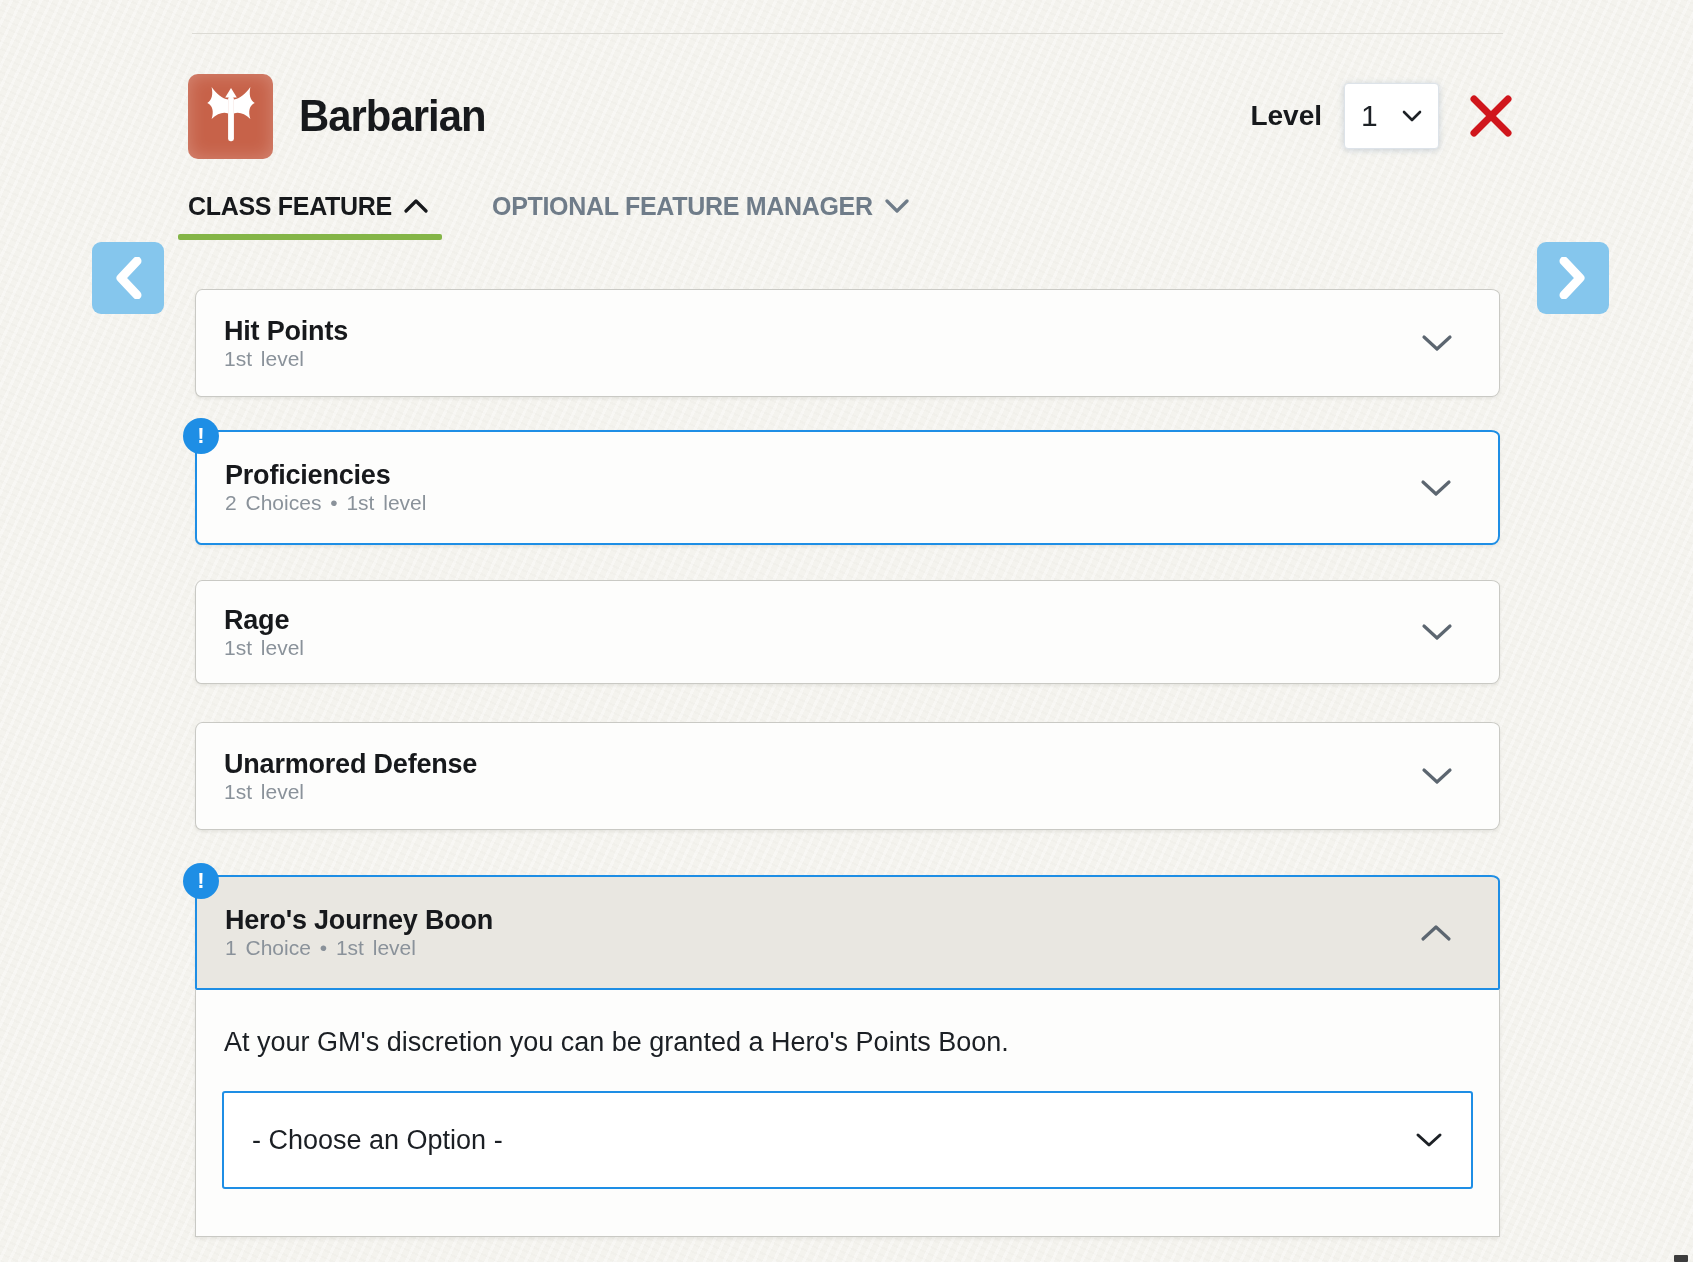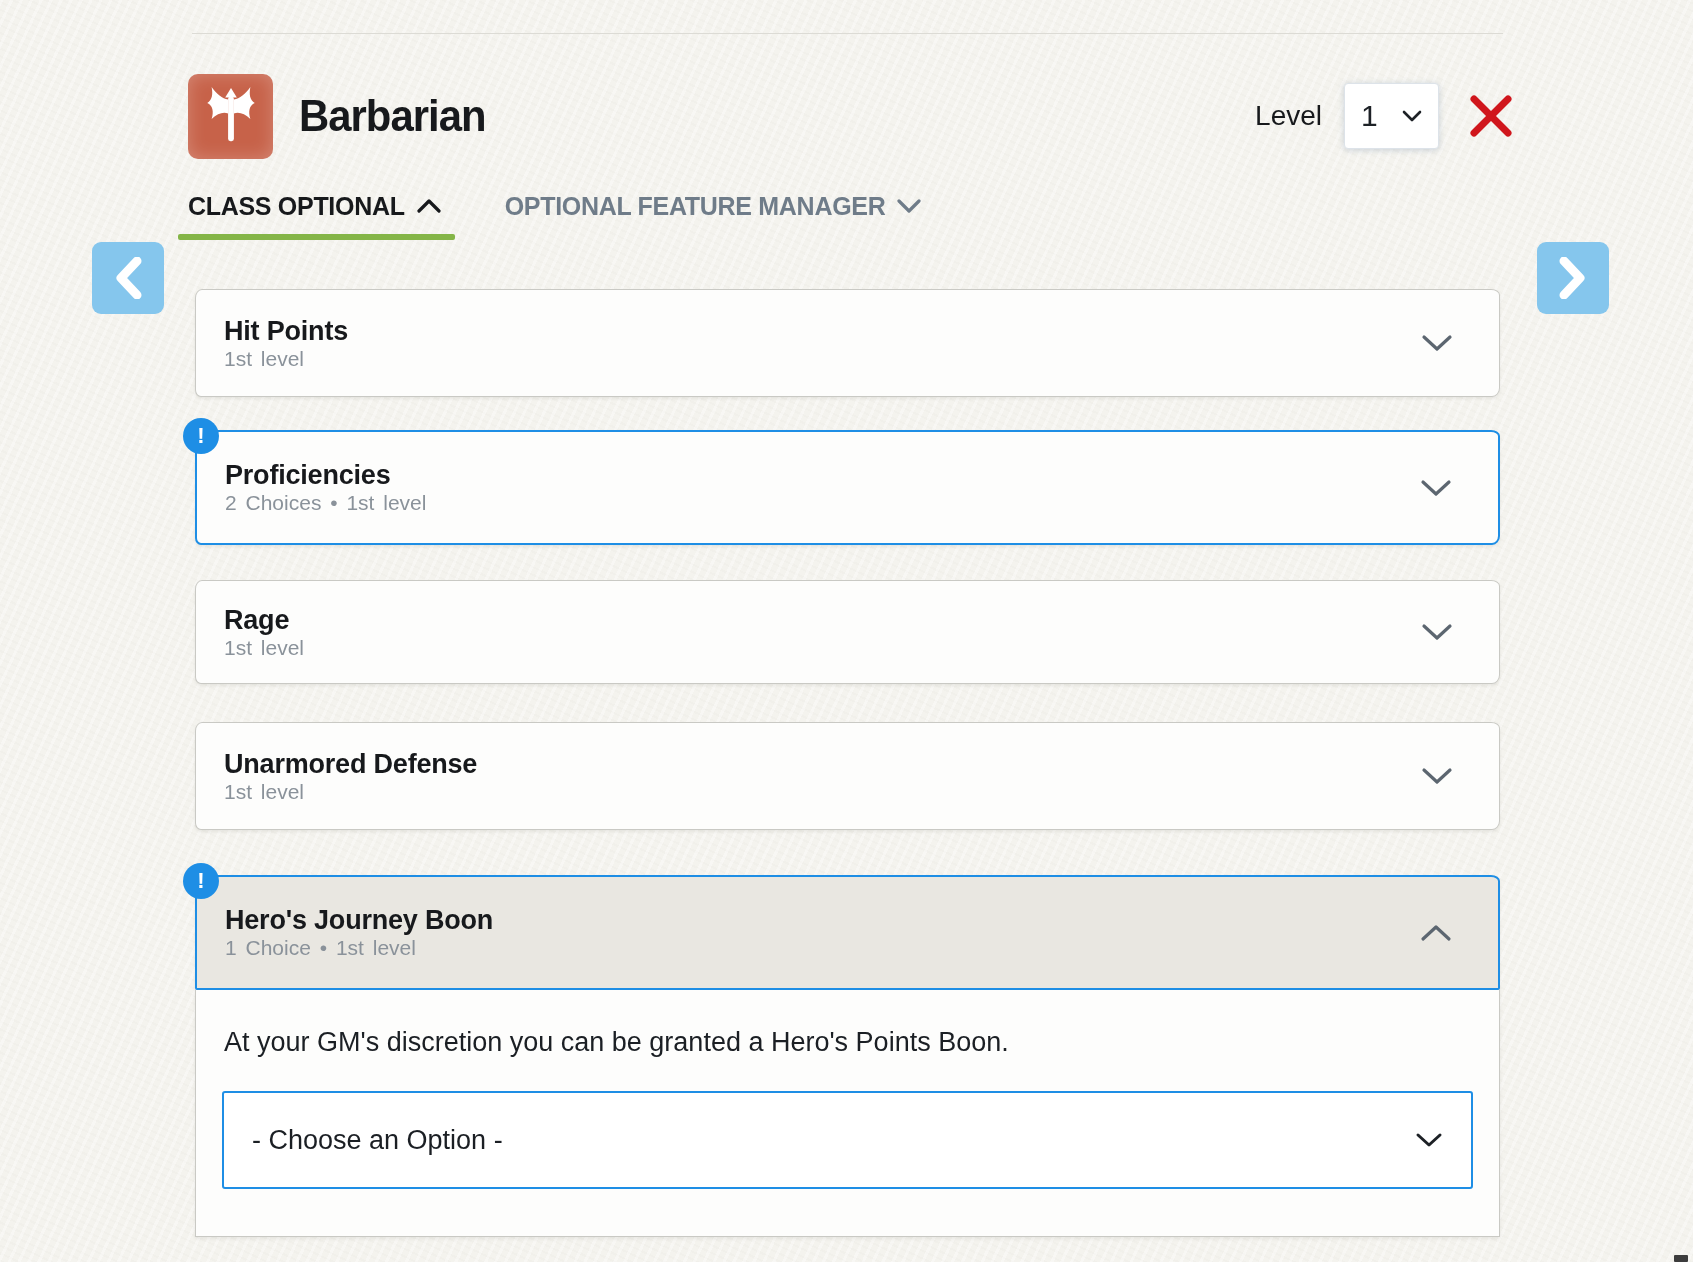--- a/index.html
+++ b/index.html
@@ -35,21 +35,21 @@
   }
   .class-icon svg{width:62px;height:62px;}
   .class-title{
     margin:0 0 0 26px;
     font-size:44px;font-weight:bold;color:#17191c;
     letter-spacing:-1px;
     transform:scaleX(.95);transform-origin:left center;
     white-space:nowrap;
   }
   .level-group{margin-left:auto;display:flex;align-items:center;}
-  .level-label{font-size:28px;font-weight:normal;color:#17191c;margin-right:22px;}
+  .level-label{font-size:28px;font-weight:bold;color:#17191c;margin-right:22px;}
   .level-select{
     width:95px;height:66px;background:#fff;
     border:1px solid #dde3e9;border-radius:4px;
     box-shadow:0 1px 6px rgba(120,140,165,.35);
     display:flex;align-items:center;justify-content:space-between;
     padding:0 16px;box-sizing:border-box;cursor:pointer;
   }
   .level-select .lvl-value{font-size:30px;color:#1d2126;}
   .close-btn{
     margin-left:26px;border:none;background:none;padding:0;cursor:pointer;
@@ -167,21 +167,21 @@
                 <line x1="40" y1="6" x2="6" y2="40"></line>
               </g>
             </svg>
         </span>
       </button>
     </div>
   </header>
 
   <nav class="tabs">
     <div class="tab active">
-      <span>CLASS OPTIONAL</span>
+      <span>CLASS FEATURE</span>
       <span style="display:flex;">
         <svg width="24" height="14" viewBox="0 0 24 14">
             <polyline points="2,12 12,2 22,12" fill="none" stroke="currentColor" stroke-width="3.2" stroke-linecap="round" stroke-linejoin="round"></polyline>
           </svg>
       </span>
     </div>
     <div class="tab inactive">
       <span>OPTIONAL FEATURE MANAGER</span>
       <span style="display:flex;">
         <svg width="24" height="14" viewBox="0 0 24 14">

